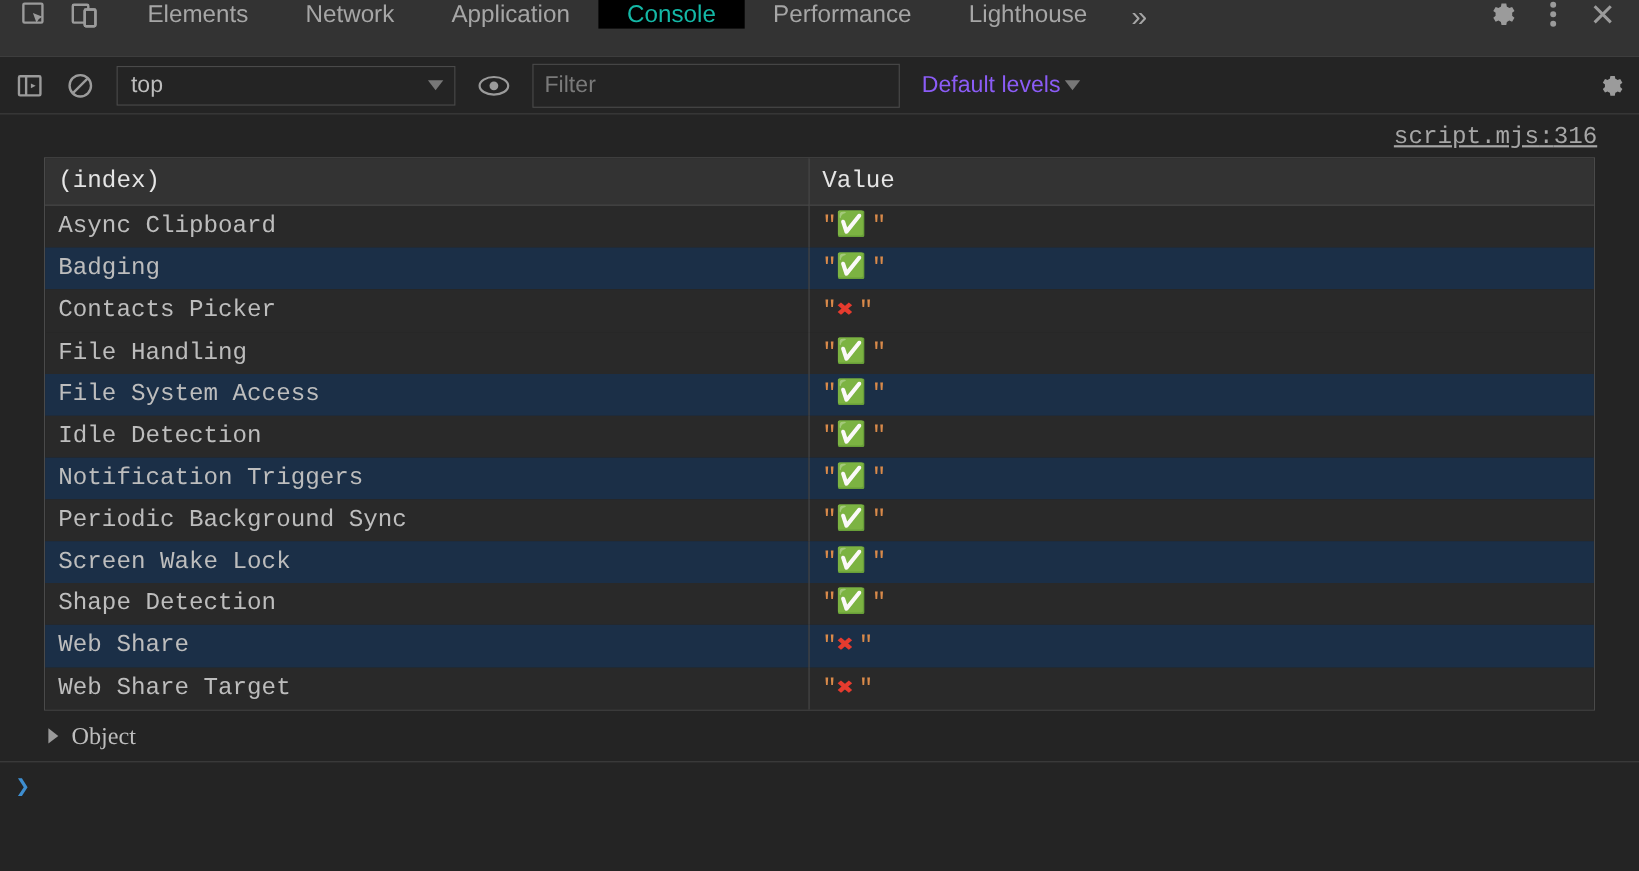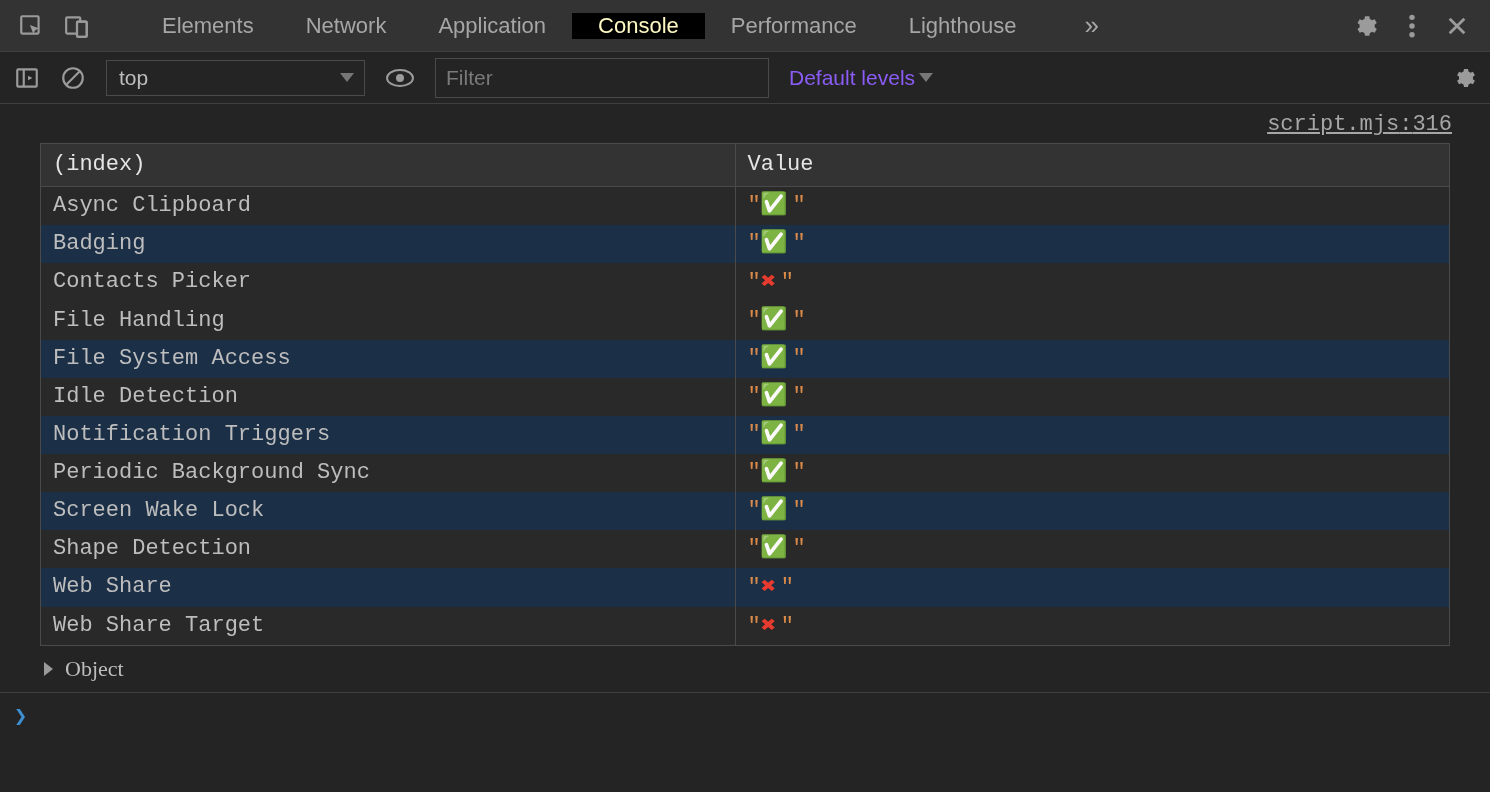--- a/index.html
+++ b/index.html
@@ -7,39 +7,38 @@
     width: 1490px; height: 792px;
     background: #242424;
     font-family: "Helvetica Neue", Arial, sans-serif;
     color: #a9a9a9;
     overflow: hidden;
   }
   .mono { font-family: Menlo, Consolas, "Courier New", monospace; }
 
   
   .tabbar {
-    display: flex; align-items: center;
+    display: flex; align-items: flex-start;
     height: 52px;
     background: #333333;
     border-bottom: 1px solid #3f3f3f;
-    gap: 28px;
   }
   .tabbar .lead-icons {
     display: flex; align-items: center; gap: 20px;
     padding: 0 18px;
   }
   .tabbar .tabs { display: flex; align-items: stretch; }
   .tab {
     display: flex; align-items: center;
     padding: 0 26px;
     font-size: 22px;
     color: #a6a6a6;
     cursor: pointer;
   }
-  .tab.active { background: #000000; color: #fef9c3; }
+  .tab.active { background: #000000; color: #14b8a6; }
   .tabbar .chevrons { display:flex; align-items:center; padding:0 14px; cursor:pointer; }
   .tabbar .spacer { flex: 1; }
   .tabbar .tail-icons {
     display: flex; align-items: center; gap: 30px;
     padding: 0 22px;
   }
   .icon { display:inline-flex; align-items:center; justify-content:center; }
   .icon svg { display:block; }
   .icon.grey svg { stroke: #9b9b9b; fill: none; }
   .icon.grey-fill svg { fill:#9b9b9b; stroke:none; }
@@ -49,21 +48,21 @@
     display: flex; align-items: center;
     height: 52px;
     background: #242424;
     border-bottom: 1px solid #3f3f3f;
     padding: 0 14px;
     gap: 20px;
     font-size: 21px;
   }
   .context-select {
     display: flex; align-items: center;
-    width: 259px; height: 36px;
+    width: 308px; height: 36px;
     border: 1px solid #4a4a4a;
     padding: 0 10px 0 12px;
     color: #bdbdbd;
     justify-content: space-between;
     cursor: pointer;
   }
   .context-select .tri {
     width: 0; height: 0;
     border-left: 7px solid transparent;
     border-right: 7px solid transparent;

